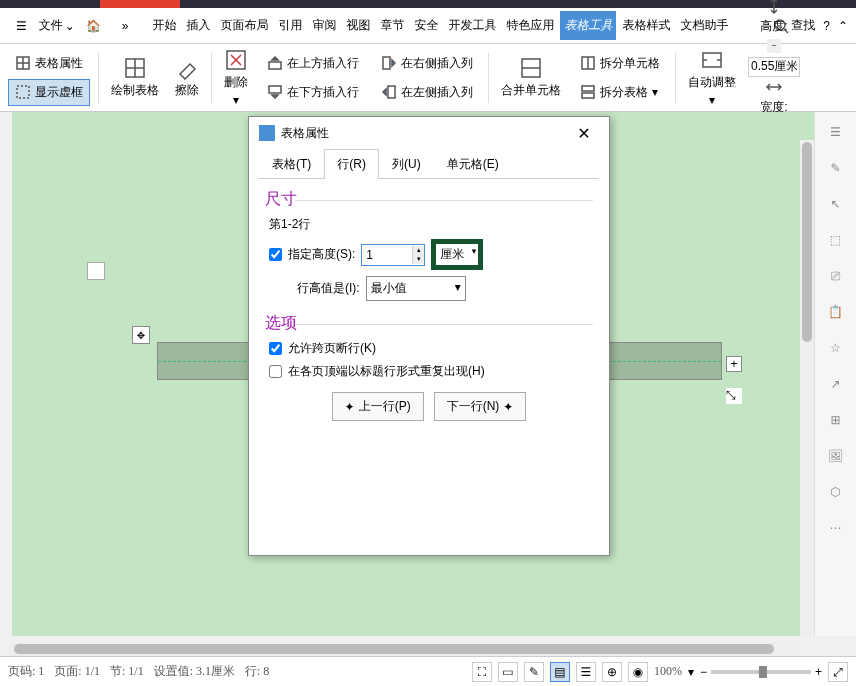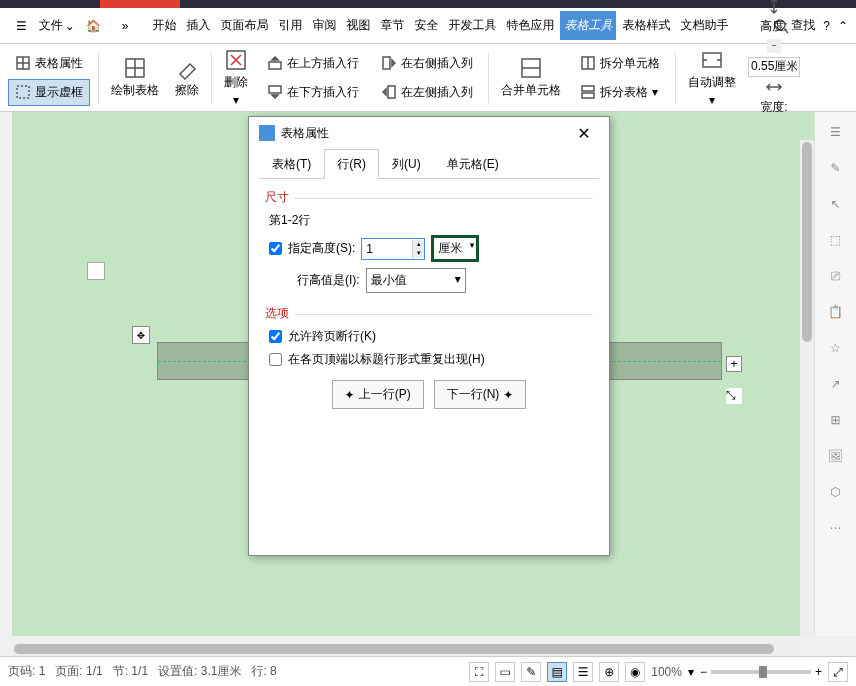--- a/index.html
+++ b/index.html
@@ -46,47 +46,47 @@
 
 .dialog { position: absolute; top: 116px; left: 248px; width: 362px; height: 440px; background: #fff; border: 1px solid #888; box-shadow: 2px 2px 8px rgba(0,0,0,0.3); z-index: 100; }
 .dialog-title { height: 32px; display: flex; align-items: center; padding: 0 10px; }
 .dialog-title-icon { width: 16px; height: 16px; background: #4a90d9; margin-right: 6px; }
 .dialog-close { margin-left: auto; width: 30px; height: 30px; display: flex; align-items: center; justify-content: center; cursor: pointer; font-size: 16px; }
 .dialog-tabs { display: flex; border-bottom: 1px solid #ccc; margin: 0 10px; }
 .dialog-tab { padding: 6px 12px; cursor: pointer; border: 1px solid transparent; border-bottom: none; margin-bottom: -1px; }
 .dialog-tab.active { border-color: #ccc; background: #fff; }
 .dialog-body { padding: 10px 16px; }
 .fieldset { margin-bottom: 12px; }
-.fieldset-label { font-size: 12px; color: #b91c1c; margin-bottom: 6px; position: relative; }
+.fieldset-label { font-size: 16px; color: #a21caf; margin-bottom: 6px; position: relative; }
 .fieldset-label::after { content: ""; position: absolute; top: 50%; left: 30px; right: 0; border-top: 1px solid #ddd; }
 .row-label { margin: 4px 0 4px 4px; }
 .form-row { display: flex; align-items: center; gap: 6px; margin: 6px 0 6px 4px; }
 .form-row label { white-space: nowrap; }
 .num-input { display: flex; align-items: center; border: 1px solid #4a90d9; }
 .num-input input { width: 50px; border: none; padding: 3px 4px; outline: none; }
 .num-input .spinners { display: flex; flex-direction: column; }
 .num-input .spinners div { width: 12px; height: 9px; background: #eee; font-size: 7px; text-align: center; cursor: pointer; border-left: 1px solid #ccc; }
-.unit-combo { border: 3px solid #14532d; padding: 2px 14px 2px 4px; position: relative; cursor: pointer; }
+.unit-combo { border: 5px solid #14532d; padding: 2px 14px 2px 4px; position: relative; cursor: pointer; }
 .unit-combo::after { content: "▾"; position: absolute; right: 2px; font-size: 9px; }
 .select-box { border: 1px solid #888; padding: 3px 4px; width: 100px; display: flex; justify-content: space-between; cursor: pointer; }
 .checkbox-row { display: flex; align-items: center; gap: 6px; margin: 6px 0 6px 4px; }
 .checkbox-row input { width: 13px; height: 13px; }
 .nav-btns { display: flex; justify-content: center; gap: 10px; margin-top: 10px; }
 .nav-btn { border: 1px solid #aaa; padding: 5px 12px; cursor: pointer; background: #f9f9f9; display: flex; align-items: center; gap: 4px; }
 .dialog-footer { position: absolute; bottom: 14px; right: 14px; display: flex; gap: 10px; }
 .dlg-btn { width: 74px; padding: 6px 0; text-align: center; border: 1px solid #aaa; cursor: pointer; background: #f9f9f9; }
 .dlg-btn.primary { border: 1px solid #4a90d9; outline: 1px solid #4a90d9; }
 
 
 .side-panel { position: absolute; right: 0; top: 112px; width: 42px; bottom: 50px; background: #f6f6f6; border-left: 1px solid #ddd; display: flex; flex-direction: column; align-items: center; gap: 12px; padding-top: 8px; }
 .side-icon { width: 24px; height: 24px; display: flex; align-items: center; justify-content: center; color: #888; cursor: pointer; }
 
 
 .status-bar { position: absolute; bottom: 0; left: 0; right: 0; height: 30px; background: #fff; border-top: 1px solid #ccc; display: flex; align-items: center; padding: 0 8px; gap: 10px; }
-.status-item { color: #555; white-space: nowrap; }
+.status-item { color: #555; white-space: nowrap; font-family: Liberation Serif, serif; }
 .status-right { margin-left: auto; display: flex; align-items: center; gap: 6px; }
 .view-btn { width: 20px; height: 20px; border: 1px solid #ccc; display: flex; align-items: center; justify-content: center; cursor: pointer; }
 .view-btn.active { background: #cde0f0; border-color: #4a90d9; }
 .zoom-slider { display: flex; align-items: center; gap: 4px; }
 .zoom-track { width: 100px; height: 4px; background: #ccc; position: relative; }
 .zoom-thumb { width: 8px; height: 12px; background: #888; position: absolute; left: 48px; top: -4px; }
 
 
 .vscroll { position: absolute; right: 42px; top: 140px; bottom: 50px; width: 14px; background: #eee; }
 .vscroll-thumb { width: 10px; height: 200px; background: #bbb; margin: 2px auto; border-radius: 5px; }

